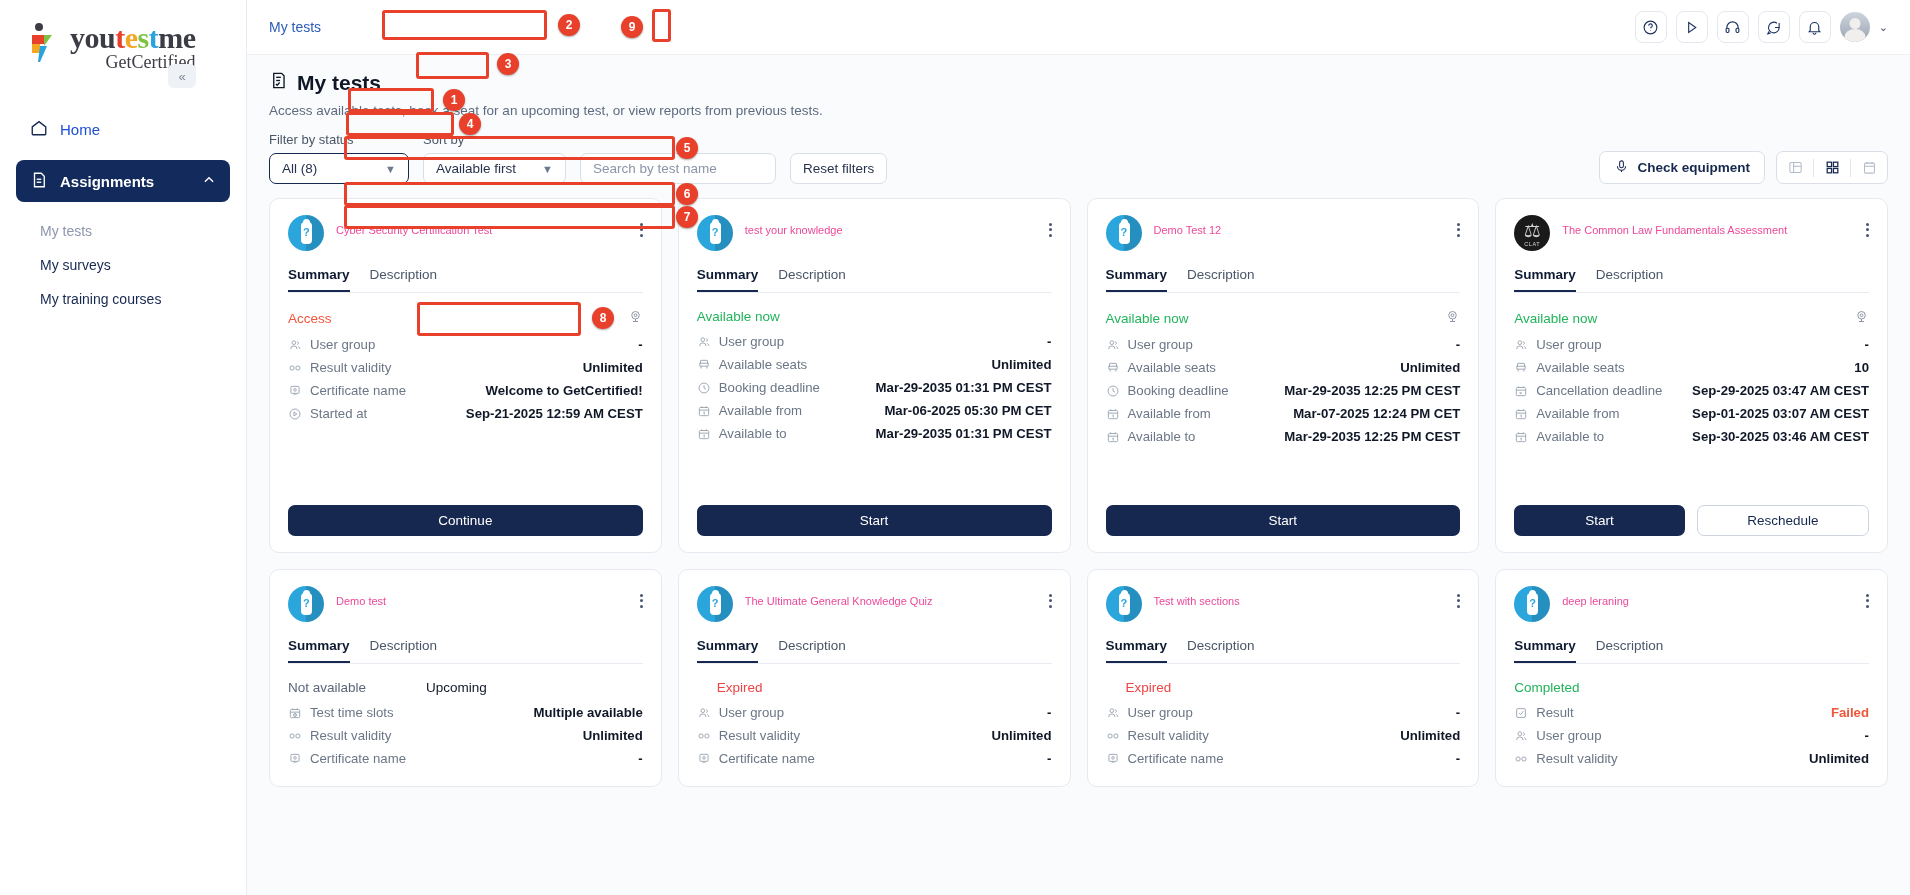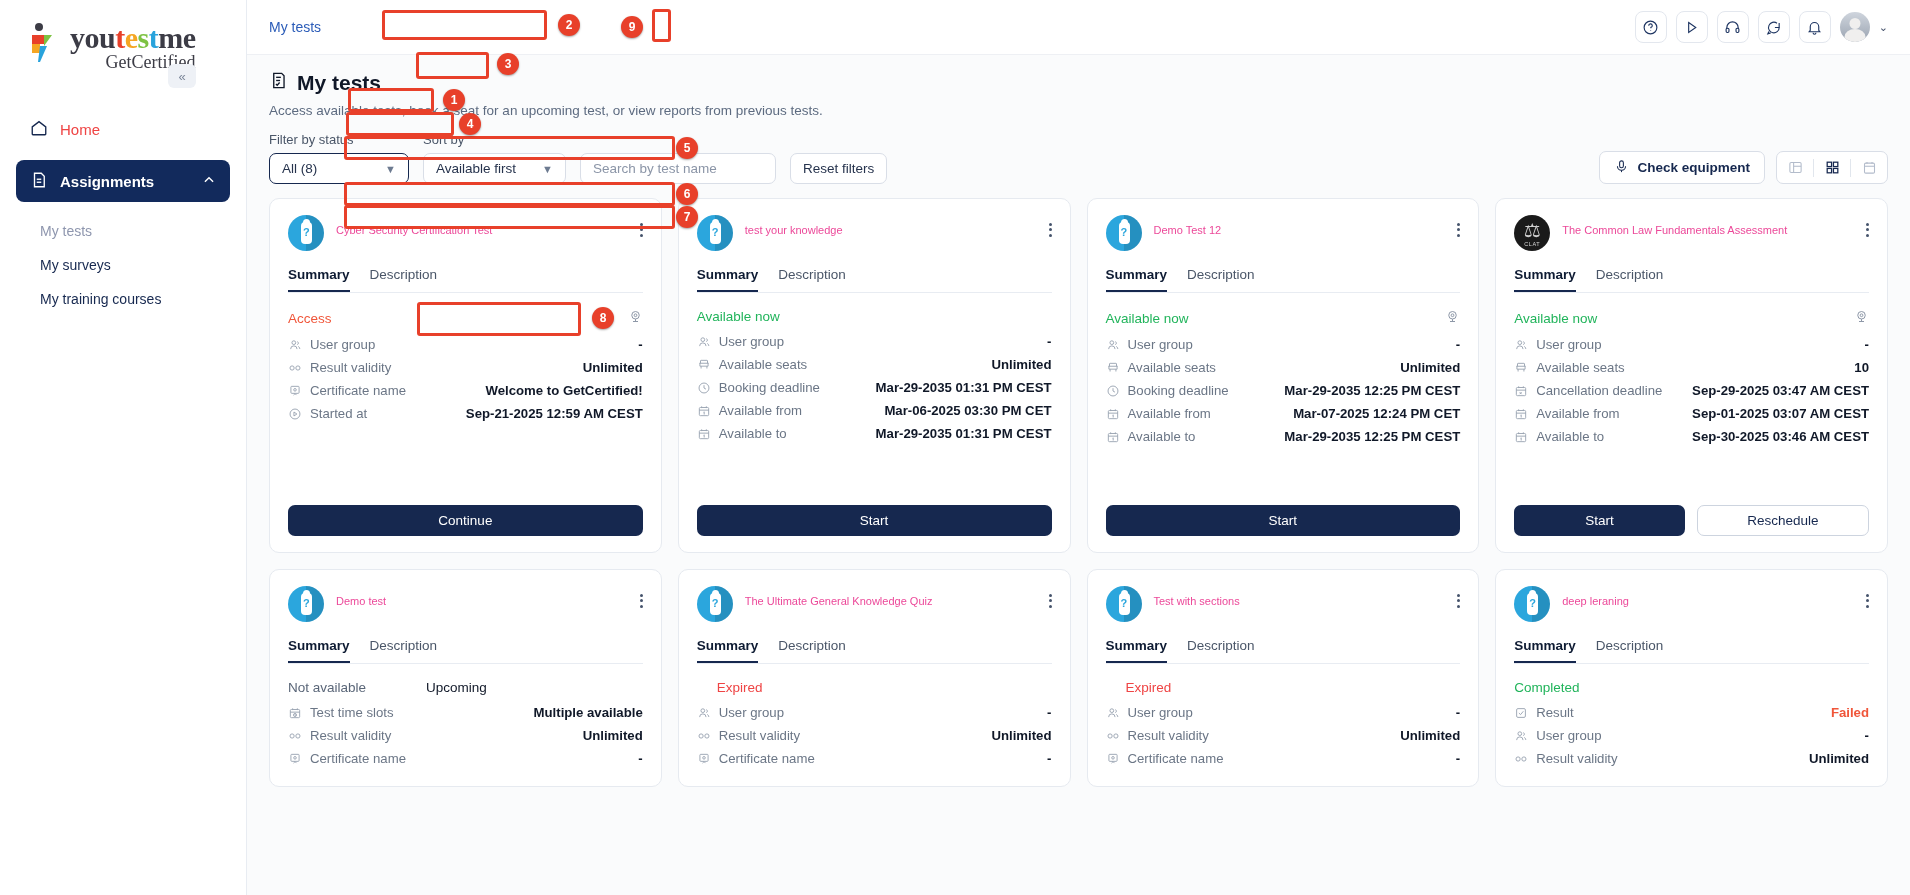--- a/index.html
+++ b/index.html
@@ -34,21 +34,21 @@
     position:absolute; left:168px; top:64px;
     width:28px; height:24px; border-radius:6px; background:#eef1f6;
     display:flex; align-items:center; justify-content:center;
     color:#7b8699; font-size:13px; cursor:pointer;
   }
 
   .nav { padding:16px 16px 0 16px; }
   .nav-item {
     display:flex; align-items:center; gap:12px;
     height:42px; padding:0 14px; border-radius:8px;
-    font-size:15px; color:#ef4444; cursor:pointer; margin-bottom:10px;
+    font-size:15px; color:#1d4ed8; cursor:pointer; margin-bottom:10px;
   }
   .nav-item.active { background:#122a5c; color:#ffffff; font-weight:bold; }
   .nav-item .chev { margin-left:auto; }
   .nav-sub { padding:2px 0 0 24px; }
   .nav-sub-item { font-size:14px; color:#16284f; padding:9px 0; cursor:pointer; }
   .nav-sub-item.selected { color:#8e96ae; }
 
   
   .main { flex:1; display:flex; flex-direction:column; background:#fafbfc; min-width:0; }
 
@@ -510,21 +510,21 @@
       <span class="ico">
                   <svg width="14" height="14" viewBox="0 0 24 24" stroke="#9aa4b2" stroke-width="1.6" fill="none">
                     <rect x="4" y="6" width="16" height="14" rx="1.8"></rect>
                     <path d="M4 10.5 H20"></path>
                     <path d="M8 4 V7"></path>
                     <path d="M16 4 V7"></path>
                     <path d="M11.4 14 L12.3 13.4 V18"></path>
                   </svg>
                 </span>
       <span class="lbl">Available from</span>
-      <span class="val ">Mar-06-2025 03:30 PM CET</span>
+      <span class="val ">Mar-06-2025 05:30 PM CET</span>
     </div>
     <div class="row">
       <span class="ico">
                   <svg width="14" height="14" viewBox="0 0 24 24" stroke="#9aa4b2" stroke-width="1.6" fill="none">
                     <rect x="4" y="6" width="16" height="14" rx="1.8"></rect>
                     <path d="M4 10.5 H20"></path>
                     <path d="M8 4 V7"></path>
                     <path d="M16 4 V7"></path>
                     <path d="M11.4 14 L12.3 13.4 V18"></path>
                   </svg>

